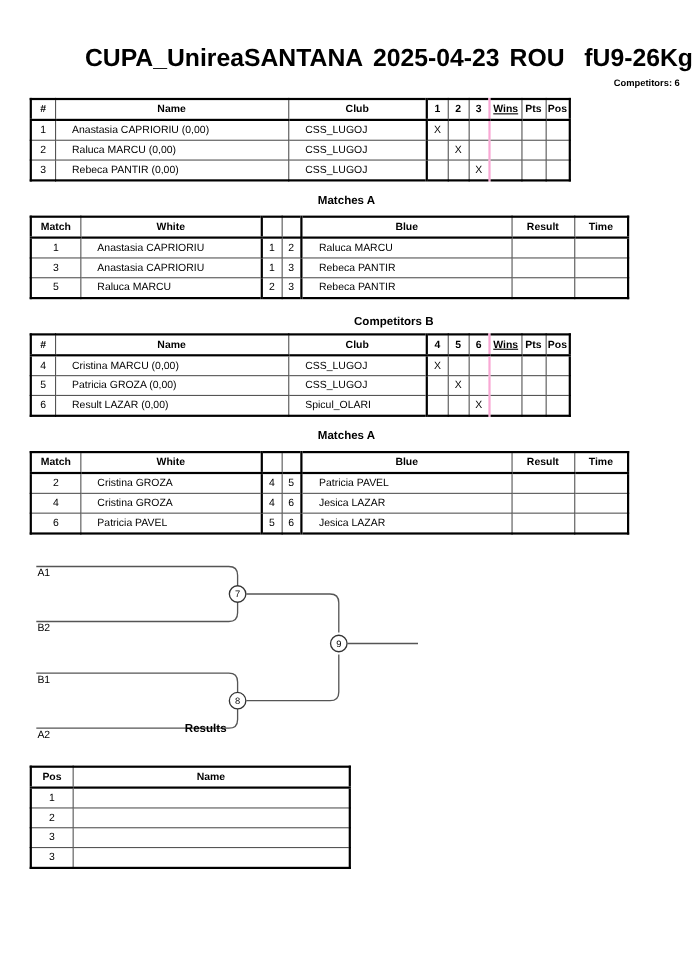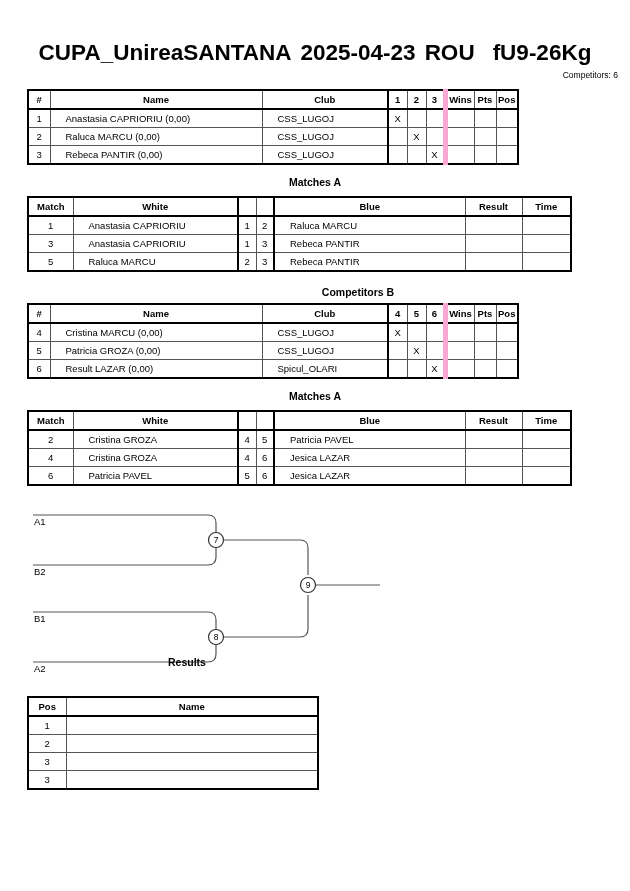--- a/index.html
+++ b/index.html
@@ -21,42 +21,42 @@
     width: 630px;
     height: 891px;
   }
 
   
   .doc-title {
     position: absolute;
     left: 0;
     top: 40px;
     width: 630px;
-    text-align: center;
+    text-align: right;
     font-size: 22.5px;
     font-weight: bold;
     letter-spacing: 0px;
     white-space: nowrap;
   }
   .doc-title .gap { display: inline-block; width: 9px; }
 
   .section-caption {
     position: absolute;
     left: 0;
     width: 630px;
     text-align: center;
     font-size: 10.5px;
     font-weight: bold;
   }
 
   .competitors-count {
     position: absolute;
     right: 12px;
     font-size: 8.5px;
-    font-weight: normal;
+    font-weight: bold;
     white-space: nowrap;
   }
 
   
   table.grid {
     position: absolute;
     border-collapse: collapse;
     table-layout: fixed;
     border: 2px solid #000000;
     background: #ffffff;
@@ -75,21 +75,21 @@
   table.grid th {
     font-weight: bold;
     text-align: center;
     border-bottom: 2px solid #000000;
   }
   table.grid td.c { text-align: center; }
   table.grid td.l { text-align: left; padding-left: 15px; }
 
   
   table.grid th.sep-left,
-  table.grid td.sep-left { border-left: 5px solid #f9a8d4; }
+  table.grid td.sep-left { border-left: 2px solid #f9a8d4; text-decoration: underline; }
   
   table.grid th.sepbox-l,
   table.grid td.sepbox-l { border-left: 2px solid #000000; }
   table.grid th.sepbox-r,
   table.grid td.sepbox-r { border-right: 2px solid #000000; }
 
   
   .bracket {
     position: absolute;
     left: 0;

